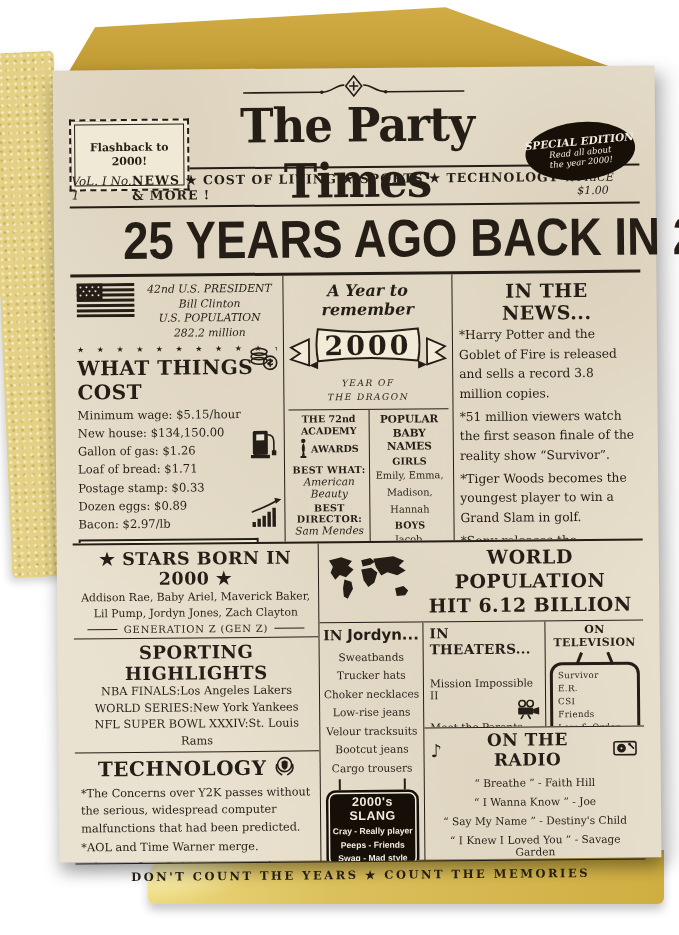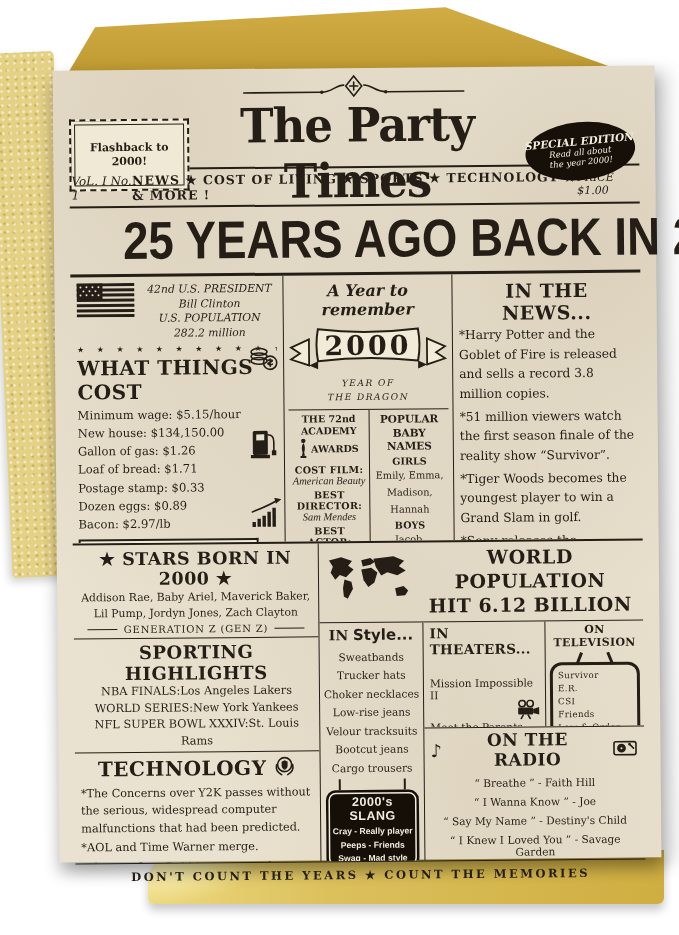--- a/index.html
+++ b/index.html
@@ -77,21 +77,21 @@
   .ribbon{position:relative;height:62px;margin:2px 0 0;}
   .ribbon svg{position:absolute;left:50%;top:0;transform:translateX(-50%);}
   .ribbon .yr{position:absolute;left:0;right:0;top:9px;text-align:center;
     font-weight:bold;font-size:27px;letter-spacing:3px;}
   .dragon{font-style:italic;font-size:9px;letter-spacing:1.5px;text-align:center;line-height:1.5;margin-top:-6px;}
   .subcols{display:grid;grid-template-columns:1fr 1fr;border-top:1.5px solid #241e16;margin-top:5px;height:158px;}
   .subcol{padding:3px 2px;text-align:center;overflow:hidden;}
   .subcol.right{border-left:1.5px solid #241e16;}
   .awtitle{font-weight:bold;font-size:9.6px;line-height:1.3;}
   .awlabel{font-weight:bold;font-size:9.6px;margin-top:3px;letter-spacing:.3px;}
-  .awname{font-style:italic;font-size:10.5px;font-family:Liberation Serif, serif;}
+  .awname{font-style:italic;font-size:10.5px;}
   .bntitle{font-weight:bold;font-size:10.5px;line-height:1.3;}
   .bnlabel{font-weight:bold;font-size:9.6px;margin-top:2px;}
   .bnnames{font-size:9.8px;line-height:1.75;}
 
   .newstitle{font-weight:bold;font-size:19px;text-align:center;letter-spacing:.5px;margin:0 0 2px;}
   .newsitem{font-size:12.3px;line-height:1.6;margin:0 0 3px;}
 
   
   .botgrid{display:grid;grid-template-columns:246px 1fr;height:318px;overflow:hidden;}
   .bleft{border-right:1.5px solid #241e16;padding:4px 6px 0;overflow:hidden;}
@@ -297,21 +297,21 @@
             <div class="awtitle" style="display:flex;justify-content:center;align-items:center;gap:3px;">
               <span>
                 <svg width="9" height="20" viewBox="0 0 9 20">
                   <circle class="fl" cx="4.5" cy="2.4" r="2.2"></circle>
                   <path class="fl" d="M4.5 4.5 C2.6 7 2.6 11 3.7 14 L3 17.4 H6 L5.3 14 C6.4 11 6.4 7 4.5 4.5 Z"></path>
                   <rect class="fl" x="1.6" y="17.6" width="5.8" height="2"></rect>
                 </svg>
               </span>
               <span>AWARDS</span>
             </div>
-            <div class="awlabel">COST FILM:</div>
+            <div class="awlabel">BEST WHAT:</div>
             <div class="awname">American Beauty</div>
             <div class="awlabel">BEST DIRECTOR:</div>
             <div class="awname">Sam Mendes</div>
             <div class="awlabel">BEST ACTOR:</div>
 
           </div>
           <div class="subcol right">
             <div class="bntitle">POPULAR BABY NAMES</div>
             <div class="bnlabel">GIRLS</div>
             <div class="bnnames">Emily, Emma, Madison, Hannah</div>
@@ -378,21 +378,21 @@
           <div class="wptext">
             <div>WORLD POPULATION</div>
             <div>HIT 6.12 BILLION</div>
           </div>
         </div>
 
         <div class="rgrid">
 
           <div class="stylecol">
             <div class="styletitle">
-              <span class="in">IN </span><span class="scr">Style...</span>
+              <span class="in">IN </span><span class="scr">Jordyn...</span>
             </div>
             <div class="styleitem">Sweatbands</div>
             <div class="styleitem">Trucker hats</div>
             <div class="styleitem">Choker necklaces</div>
             <div class="styleitem">Low-rise jeans</div>
             <div class="styleitem">Velour tracksuits</div>
             <div class="styleitem">Bootcut jeans</div>
             <div class="styleitem">Cargo trousers</div>
             <div class="slang">
               <div class="slangtitle">2000's SLANG</div>

